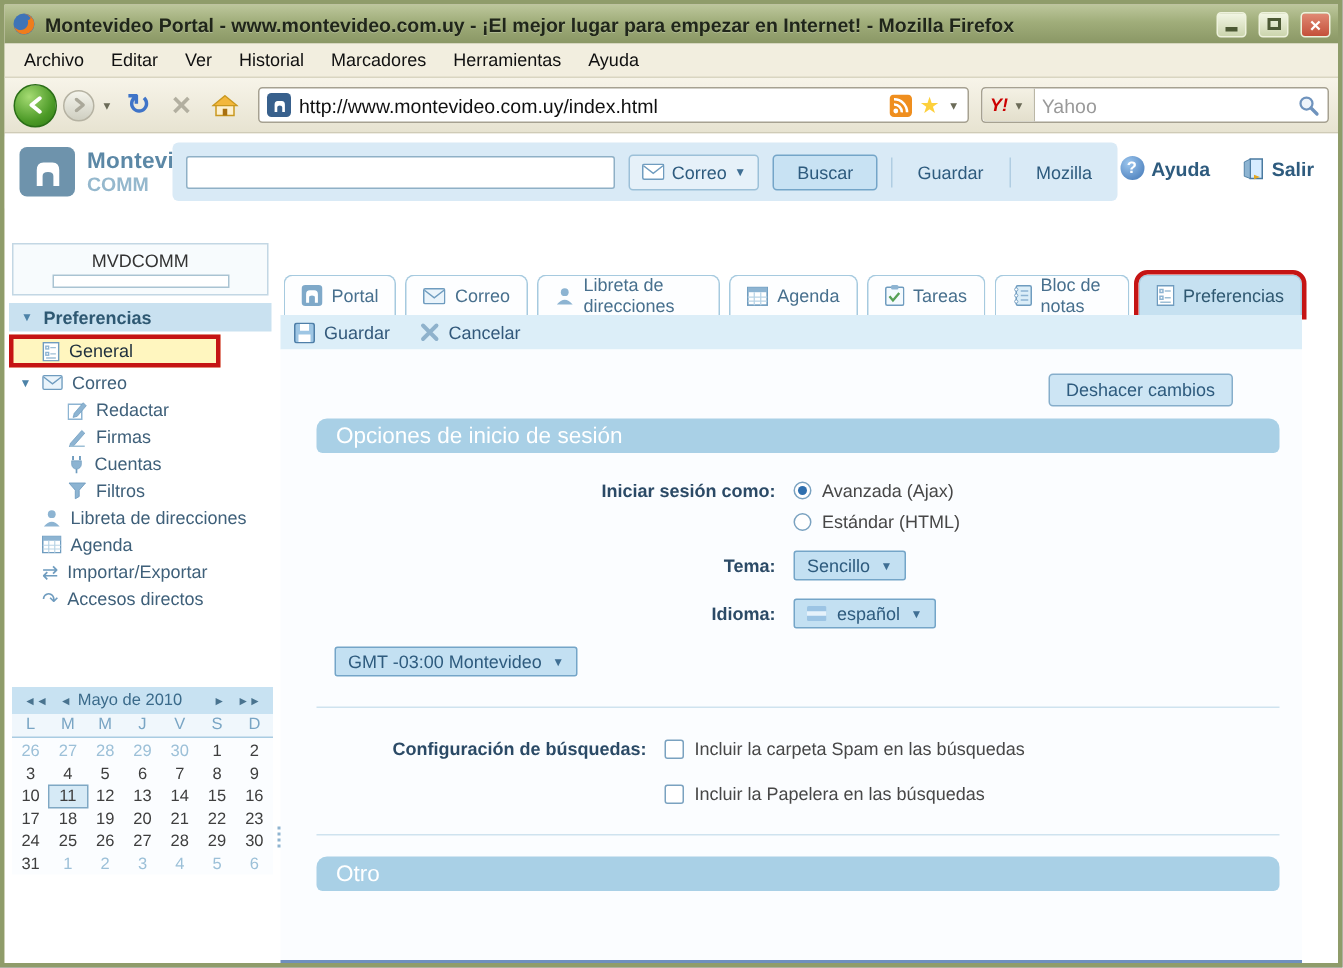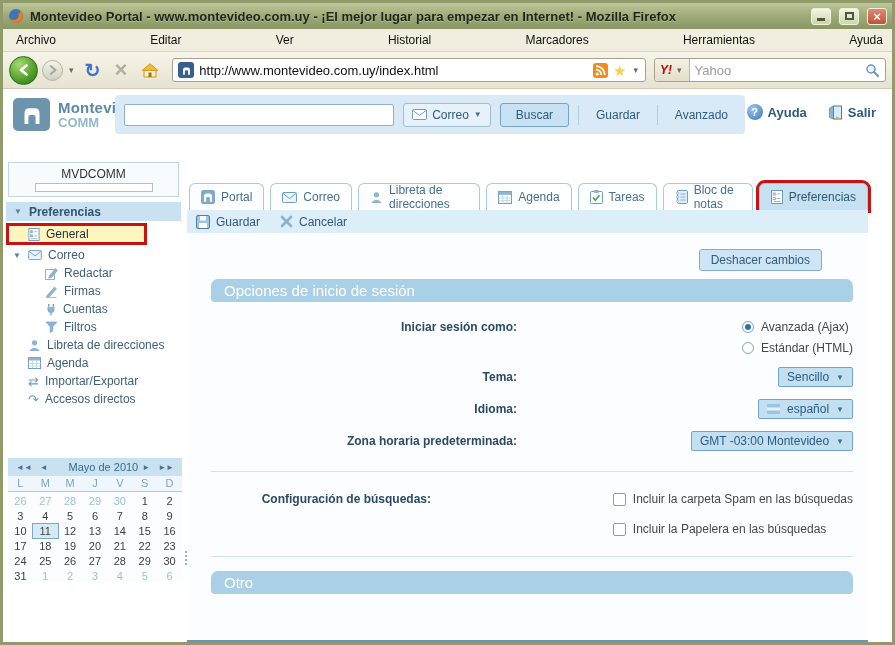--- a/index.html
+++ b/index.html
@@ -9,21 +9,21 @@
   
   .titlebar { height:26px; background:linear-gradient(#bdc79c,#a0ad7a 45%,#8a9765); display:flex; align-items:center; gap:6px; padding:0 5px; }
   .title-text { flex:1; font-size:13px; font-weight:bold; color:#20261a; white-space:nowrap; overflow:hidden; text-shadow:0 1px 0 rgba(255,255,255,.25); }
   .wb { width:20px; height:17px; border-radius:3px; border:1px solid #eef2dd; display:flex; align-items:center; justify-content:center; font-size:11px; font-weight:bold; margin-left:2px; }
   .wb.minmax { background:linear-gradient(#f2f6e4,#ccd5ae); color:#4c5934; }
   .wb.close { background:linear-gradient(#e08a74,#c4503a); color:#fff; font-size:13px; }
   .wb.minmax .minbar { width:8px; height:3px; background:#4c5934; margin-top:7px; }
   .wb.minmax .maxbox { width:9px; height:8px; border:2px solid #4c5934; }
 
   
-  .menubar { height:23px; display:flex; align-items:center; background:#f2eedf; border-bottom:1px solid #d9d5c1; padding-left:4px;justify-content:space-between; }
+  .menubar { height:23px; display:flex; align-items:center; background:#f2eedf; border-bottom:1px solid #d9d5c1; padding-left:4px; }
   .menu-item { padding:3px 9px; font-size:12px; color:#101010; }
 
   
   .navbar { height:37px; display:flex; align-items:center; background:linear-gradient(#f7f4e9,#e7e3d1); border-bottom:1px solid #cfcbb7; padding:0 6px; gap:4px; }
   .nav-back { width:29px; height:29px; border-radius:50%; background:radial-gradient(circle at 35% 28%, #a5db73, #4c9a27 62%, #2e7913); border:1px solid #2a6e17; display:flex; align-items:center; justify-content:center; }
   .nav-fwd { width:21px; height:21px; border-radius:50%; background:linear-gradient(#f4f4ec,#cfcfc1); border:1px solid #b5b2a2; display:flex; align-items:center; justify-content:center; }
   .nav-caret { font-size:9px; color:#6b6b58; padding:0 2px; }
   .nav-glyph { font-size:19px; font-weight:bold; color:#3f74c8; padding:0 5px; line-height:1; }
   .nav-stop { font-size:22px; font-weight:bold; color:#b2afa0; padding:0 5px; line-height:1; }
   .urlbar { flex:1; height:24px; background:#fff; border:1px solid #a6a191; border-radius:3px; display:flex; align-items:center; gap:5px; padding:0 5px; margin:0 4px; }
@@ -67,42 +67,42 @@
   .trow.child { padding-left:39px; }
   .trow .tri { position:absolute; left:7px; }
   .trow.selected { height:22px; width:141px; margin:2px 0 1px; background:#fff6bf; border:3px solid #c51414; padding-left:19px; color:#1f2f3d; }
   .ic { flex:none; display:inline-flex; align-items:center; justify-content:center; }
   .uni-ic { font-size:13px; color:#6f9cbf; line-height:1; }
 
   
   .calendar { position:absolute; left:2px; top:298px; width:174px; }
   .cal-head { height:18px; background:#c8e2f2; display:flex; align-items:center; font-size:11px; color:#3a6a8a; padding:0 4px; }
   .cal-arrow { font-size:8px; color:#49738f; padding:0 4px; }
-  .cal-title { flex:1; text-align:right; font-size:11px; }
+  .cal-title { flex:1; text-align:left; font-size:11px; }
   .cal-daynames { display:grid; grid-template-columns:repeat(7,1fr); border-bottom:1px solid #a9cce2; background:#f0f7fc; }
   .cal-daynames span { text-align:center; font-size:11px; color:#79a5c4; height:15px; line-height:15px; }
   .cal-grid { display:grid; grid-template-columns:repeat(7,1fr); row-gap:1px; padding-top:2px; background:#fbfdff; }
   .cal-day { height:14px; line-height:14px; text-align:center; font-size:11px; color:#3e3e3e; }
   .cal-day.other { color:#9cc0d8; }
   .cal-day.selected { background:#d6eaf6; outline:1px solid #7fa8c4; }
   .sash { position:absolute; left:179px; top:391px; width:7px; display:flex; flex-direction:column; gap:2px; }
   .sash i { height:2px; background:#8fb4d0; }
 
   
   .main { position:absolute; left:184px; top:71px; right:24px; bottom:0; display:flex; flex-direction:column;margin-top:20px; }
   .tabbar { height:30px; display:flex; gap:6px; align-items:flex-end; padding-left:2px; }
   .tab { height:27px; display:inline-flex; align-items:center; gap:6px; padding:0 11px; border:1px solid #a6cadf; border-bottom:none; border-radius:6px 6px 0 0; background:#fdfeff; color:#48708e; font-size:12px; }
   .tab.active { background:#c6e1f1; color:#2f5871; outline:3px solid #c51414; }
   .toolbar { height:23px; background:#dceef8; display:flex; align-items:center; gap:20px; padding-left:9px; }
   .tb-btn { display:flex; align-items:center; gap:6px; font-size:12px; color:#33597b; }
   .content { flex:1; background:#fbfdff; position:relative; border-bottom:2px solid #6f8fbe; overflow:hidden; }
   .undo-btn { position:absolute; top:16px; right:46px; background:#cde5f4; border:1px solid #86aecb; border-radius:3px; padding:3px 11px; font-size:12px; color:#2e5b7e; }
   .sections { position:absolute; left:24px; top:46px; width:642px; }
   .sec-h { height:23px; line-height:23px; background:#a9d0e6; color:#fff; font-size:15px; padding-left:13px; border-radius:7px 7px 4px 4px; margin-top:6px; }
-  .frow { display:flex; align-items:center; margin-top:12px;justify-content:space-between; }
+  .frow { display:flex; align-items:center; margin-top:12px; }
   .frow.top { align-items:flex-start; margin-top:16px; }
   .flabel { text-align:right; font-weight:bold; color:#2b4a66; font-size:12px; flex:none; }
   .w1 .flabel { width:306px; } .w2 .flabel { width:220px; }
   .fctrl { margin-left:12px; display:flex; align-items:center; gap:8px; font-size:12px; color:#474747; }
   .radio-col { display:flex; flex-direction:column; gap:7px; }
   .radio { display:flex; align-items:center; gap:7px; }
   .rdot { width:12px; height:12px; border-radius:50%; border:1px solid #7aa2c0; background:#fff; display:flex; align-items:center; justify-content:center; }
   .rdot.on::after { content:""; width:6px; height:6px; border-radius:50%; background:#2f6fae; }
   .dd { display:inline-flex; align-items:center; gap:7px; background:#c3e0f2; border:1px solid #74a5c8; border-radius:2px; padding:2px 8px; color:#2e5b7e; font-size:12px; }
   .cb { width:13px; height:13px; border:1px solid #7aa2c0; border-radius:2px; background:#fff; display:flex; align-items:center; justify-content:center; font-size:11px; font-weight:bold; color:#3a79b8; flex:none; }
@@ -214,21 +214,21 @@
                 <path d="M1 1.5 L7.5 6.5 L14 1.5" fill="none" stroke="#6f9cbf"></path>
               </svg>
           </span>
           <span>Correo</span>
           <span class="caret">▼</span>
         </span>
         <span class="buscar-btn">Buscar</span>
         <span class="vdiv"></span>
         <span class="txt-btn">Guardar</span>
         <span class="vdiv"></span>
-        <span class="txt-btn">Avanzado</span>
+        <span class="txt-btn">Mozilla</span>
       </span>
       <span class="hdr-links">
         <span class="hdr-link">
           <span class="help-ic">?</span>
           <span>Ayuda</span>
         </span>
         <span class="hdr-link">
           <span class="ic">
             <svg width="16" height="15" viewBox="0 0 16 15">
                 <rect x="6.5" y="1" width="8" height="13" fill="#d7ecff" stroke="#4a7aa0"></rect>
@@ -553,21 +553,20 @@
                       <rect y="3.5" width="13" height="3" fill="#e6f2fb"></rect>
                     </svg>
                 </span>
                 <span>español</span>
                 <span class="caret">▼</span>
               </span>
             </span>
           </div>
 
           <div class="frow w1">
-            <span class="flabel">Zona horaria predeterminada:</span>
             <span class="fctrl">
               <span class="dd">
                 <span>GMT -03:00 Montevideo</span>
                 <span class="caret">▼</span>
               </span>
             </span>
           </div>
 
           <div class="sec-div"></div>
 

